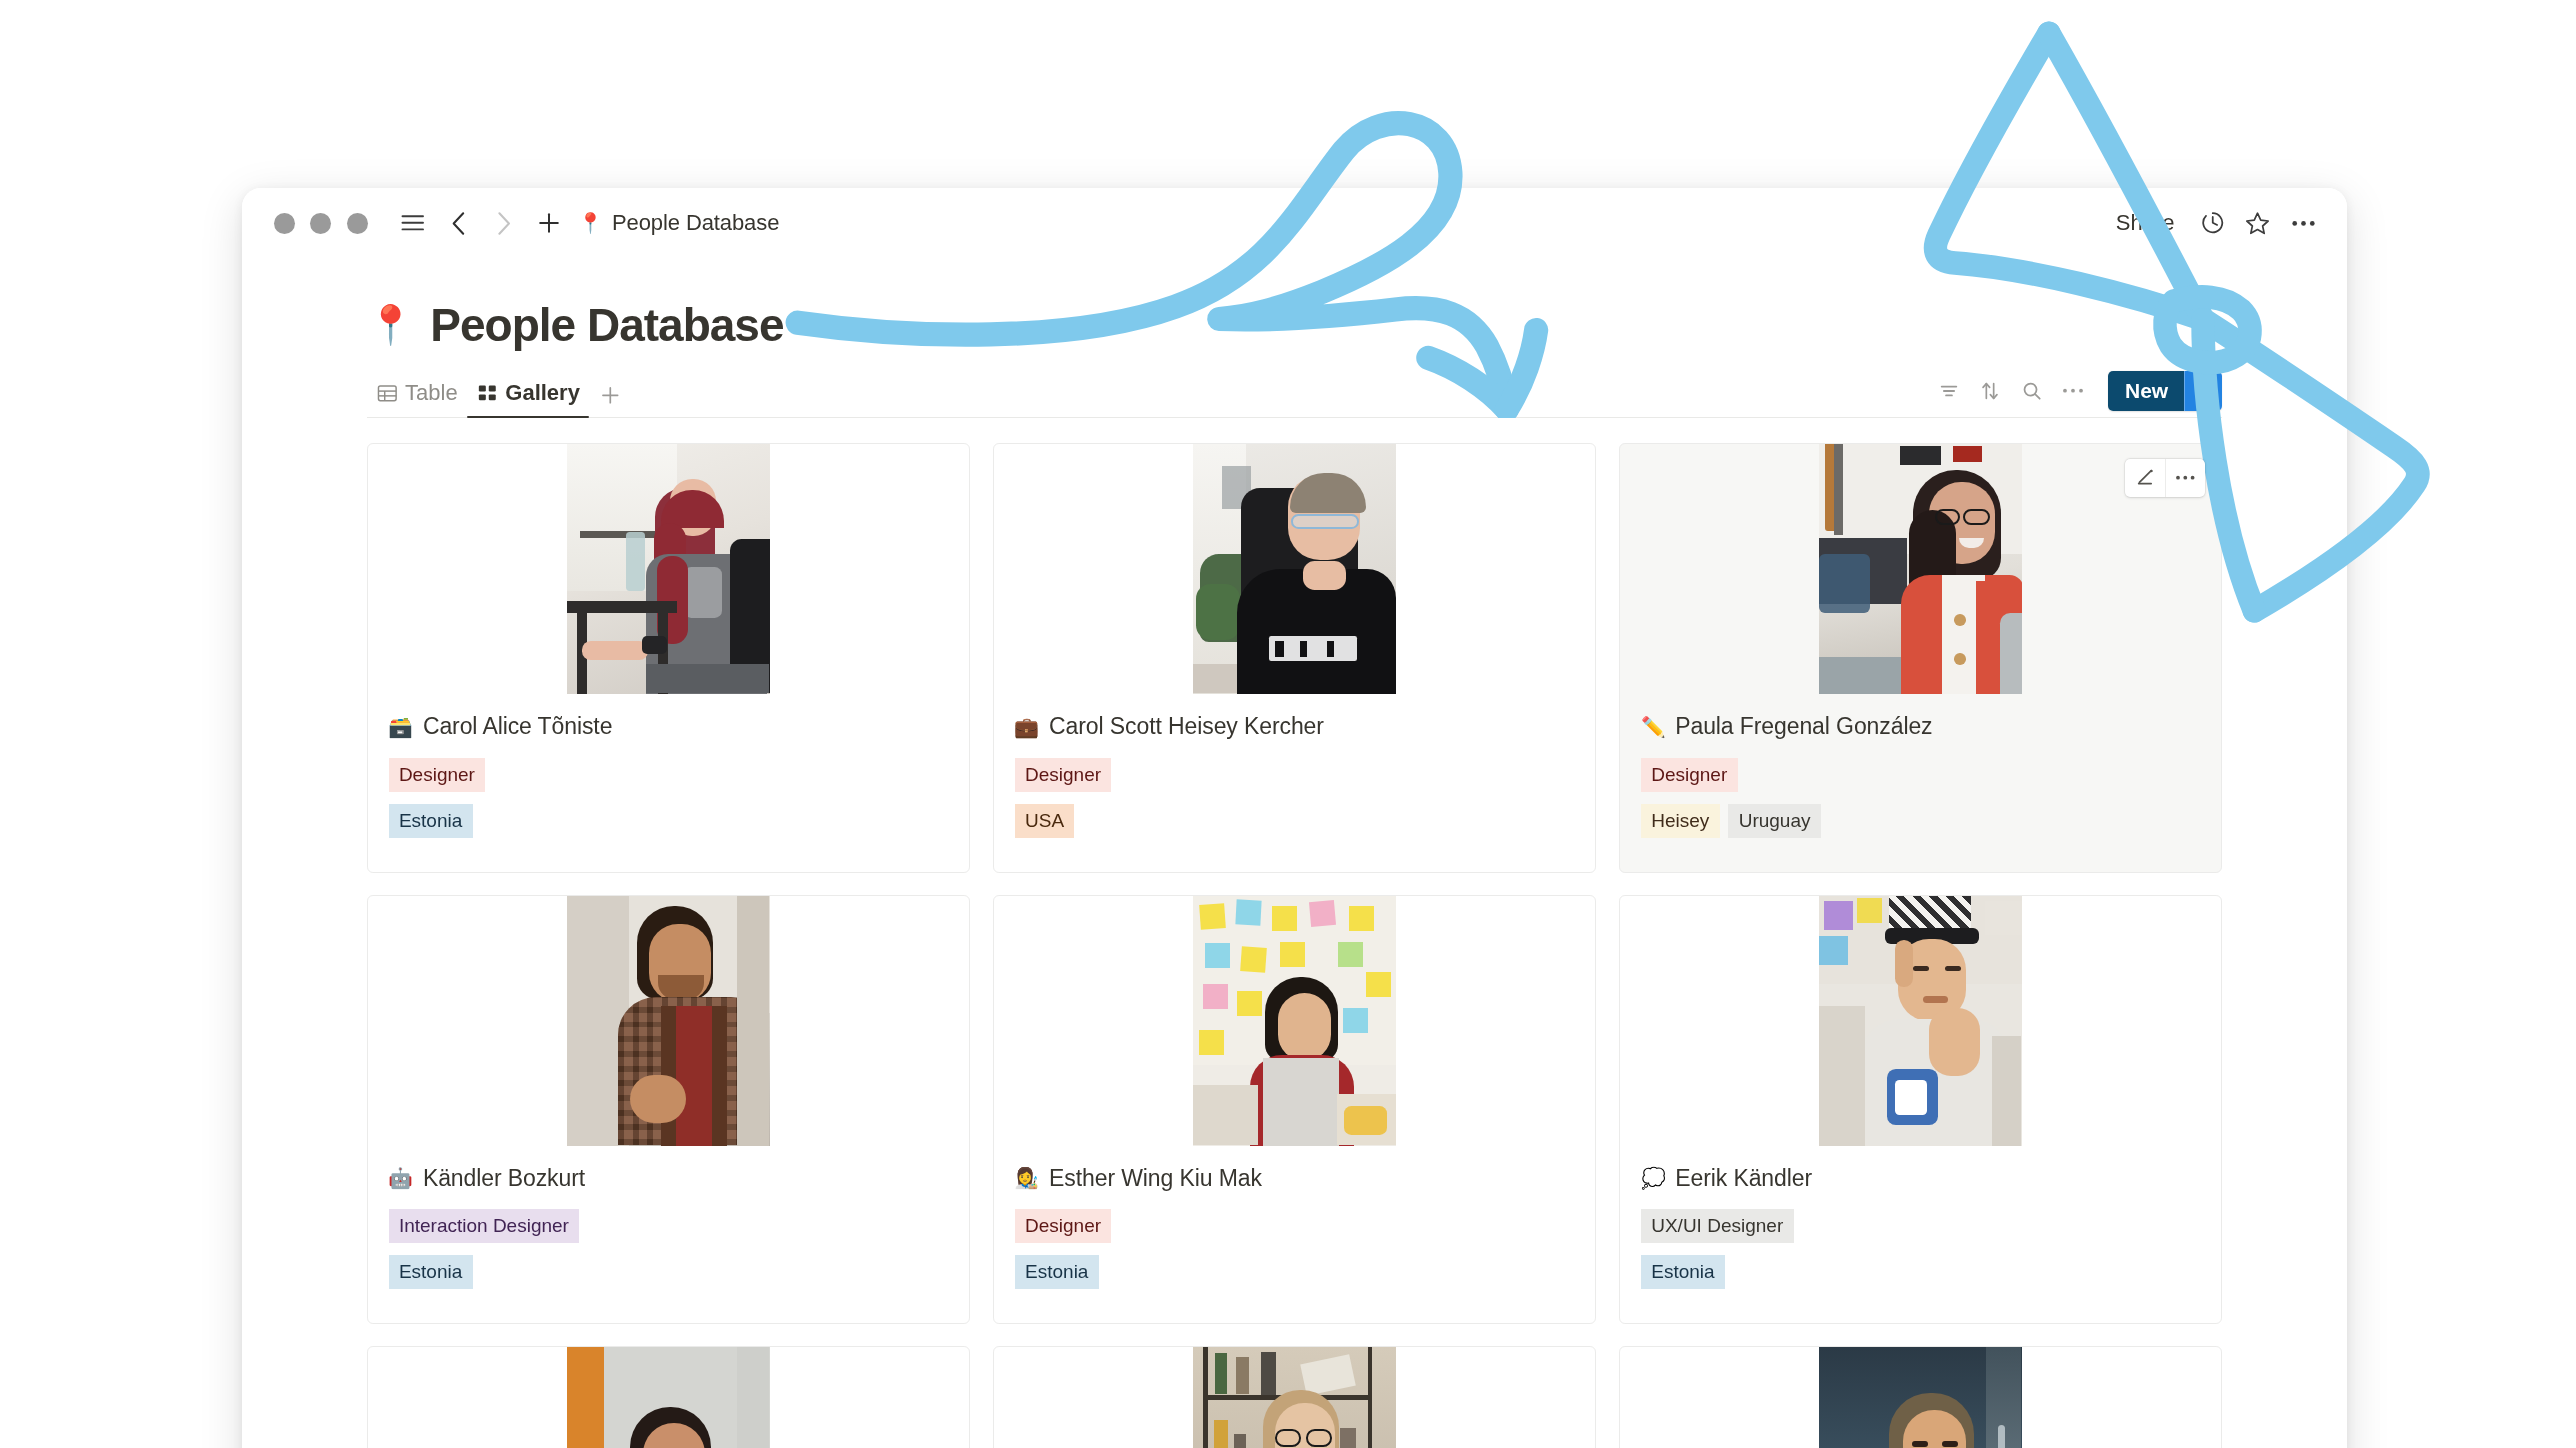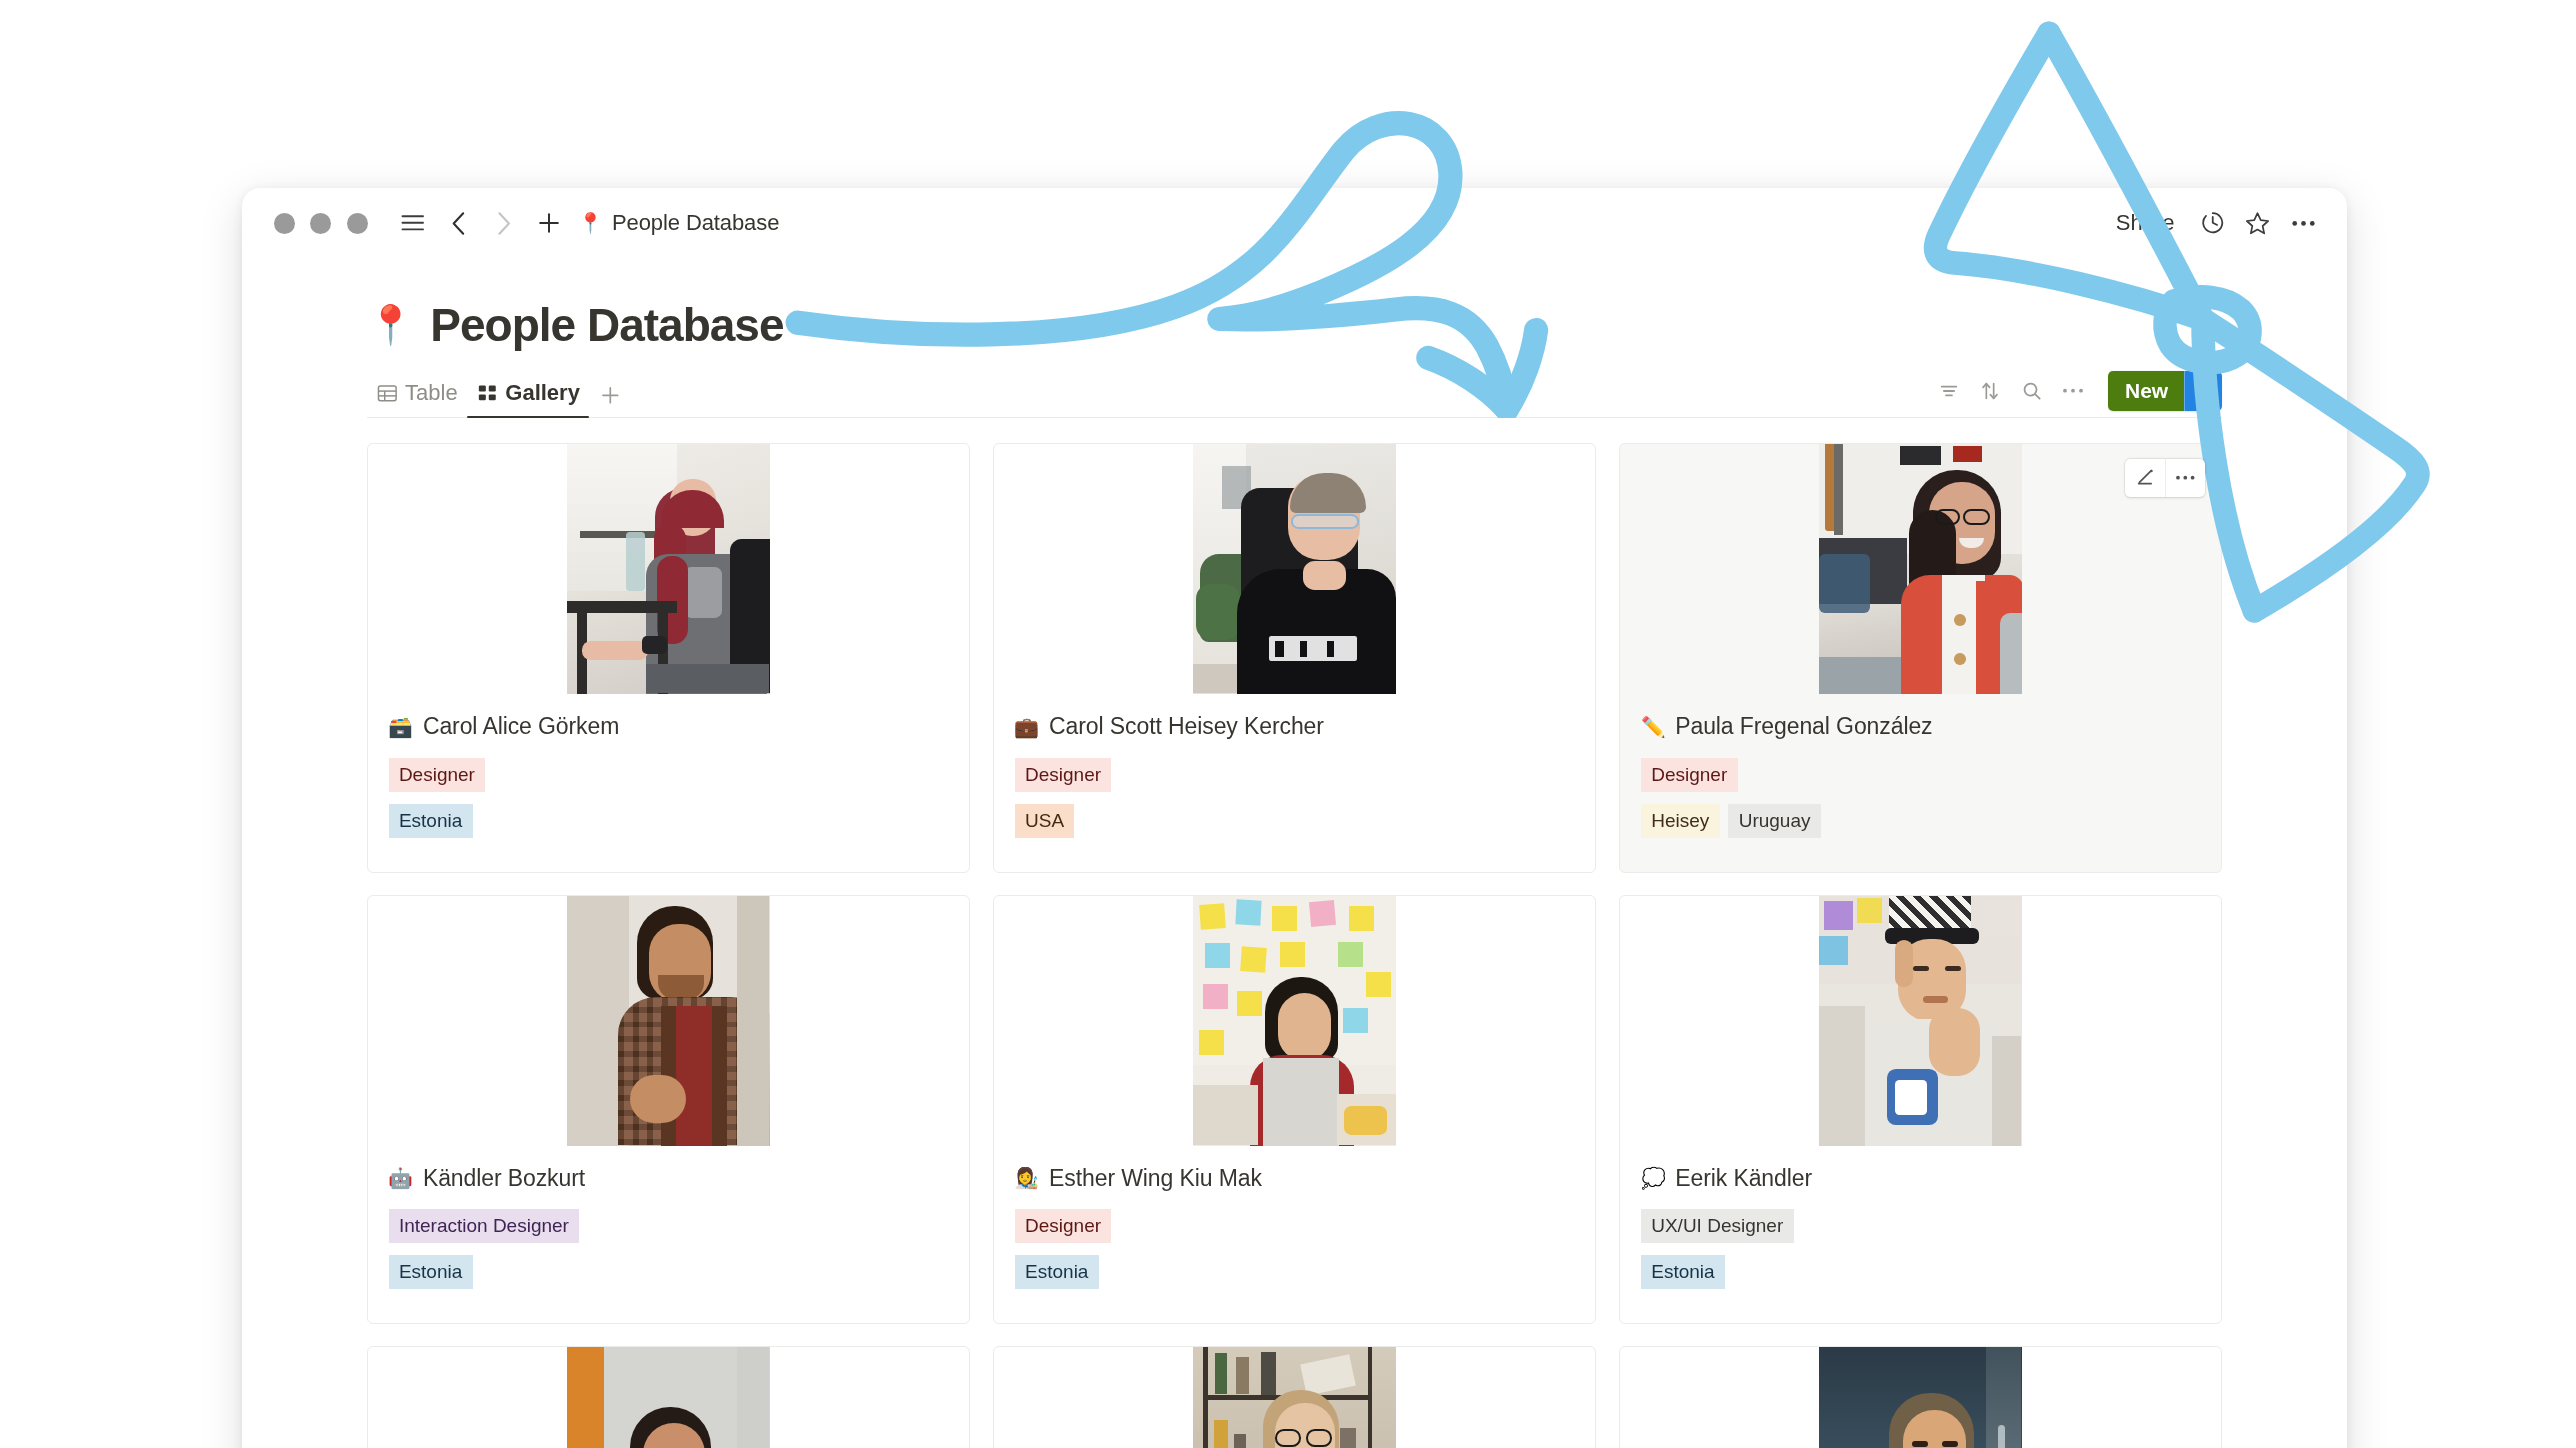--- a/index.html
+++ b/index.html
@@ -97,21 +97,21 @@
     width: 37px; height: 37px; display:flex; align-items:center; justify-content:center;
     color: #9b9a97; border-radius: 4.4px;
   }
   .new-btn {
     display: flex; align-items: stretch; margin-left: 11.7px;
     border-radius: 5.1px; overflow: hidden;
     height: 40px;
     box-shadow: 0 0.7px 1.5px rgba(15,15,15,0.12);
   }
   .new-btn .np {
-    background: #4d7c0f; color: #fff;
+    background: #0c4a6e; color: #fff;
     font-size: 21px; font-weight: 600;
     display:flex; align-items:center; padding: 0 16px 0 17.6px;
     letter-spacing: -0.1px;
   }
   .new-btn .nd {
     background: #2383e2; color:#fff;
     display:flex; align-items:center; justify-content:center;
     width: 38px;
     border-left: 1.1px solid rgba(255,255,255,0.32);
   }
@@ -385,21 +385,21 @@
               <div class="pb" style="left:91px;top:166px;width:10.3px;height:84px;background:#2e2c2b"></div>
               <div class="pb" style="left:14.7px;top:197px;width:66px;height:19px;background:#e8bba4;border-radius:8.8px"></div>
               <div class="pb" style="left:75px;top:192px;width:25px;height:17.6px;background:#242426;border-radius:5.1px"></div>
               <div class="pb" style="left:163px;top:95px;width:40px;height:154px;background:#1d1d1f;border-radius:11.7px 0 0 0"></div>
               <div class="pb" style="left:79px;top:220px;width:123px;height:29px;background:#5a5d61"></div>
             </div>
           </div>
           <div class="card-body">
             <div class="card-name">
               <span class="nemoji">🗃️</span>
-              <span>Carol Alice Görkem</span>
+              <span>Carol Alice Tõniste</span>
             </div>
             <div class="tagrow">
               <span class="tag t-red">Designer</span>
             </div>
             <div class="tagrow">
               <span class="tag t-blue">Estonia</span>
             </div>
           </div>
         </div>
 

